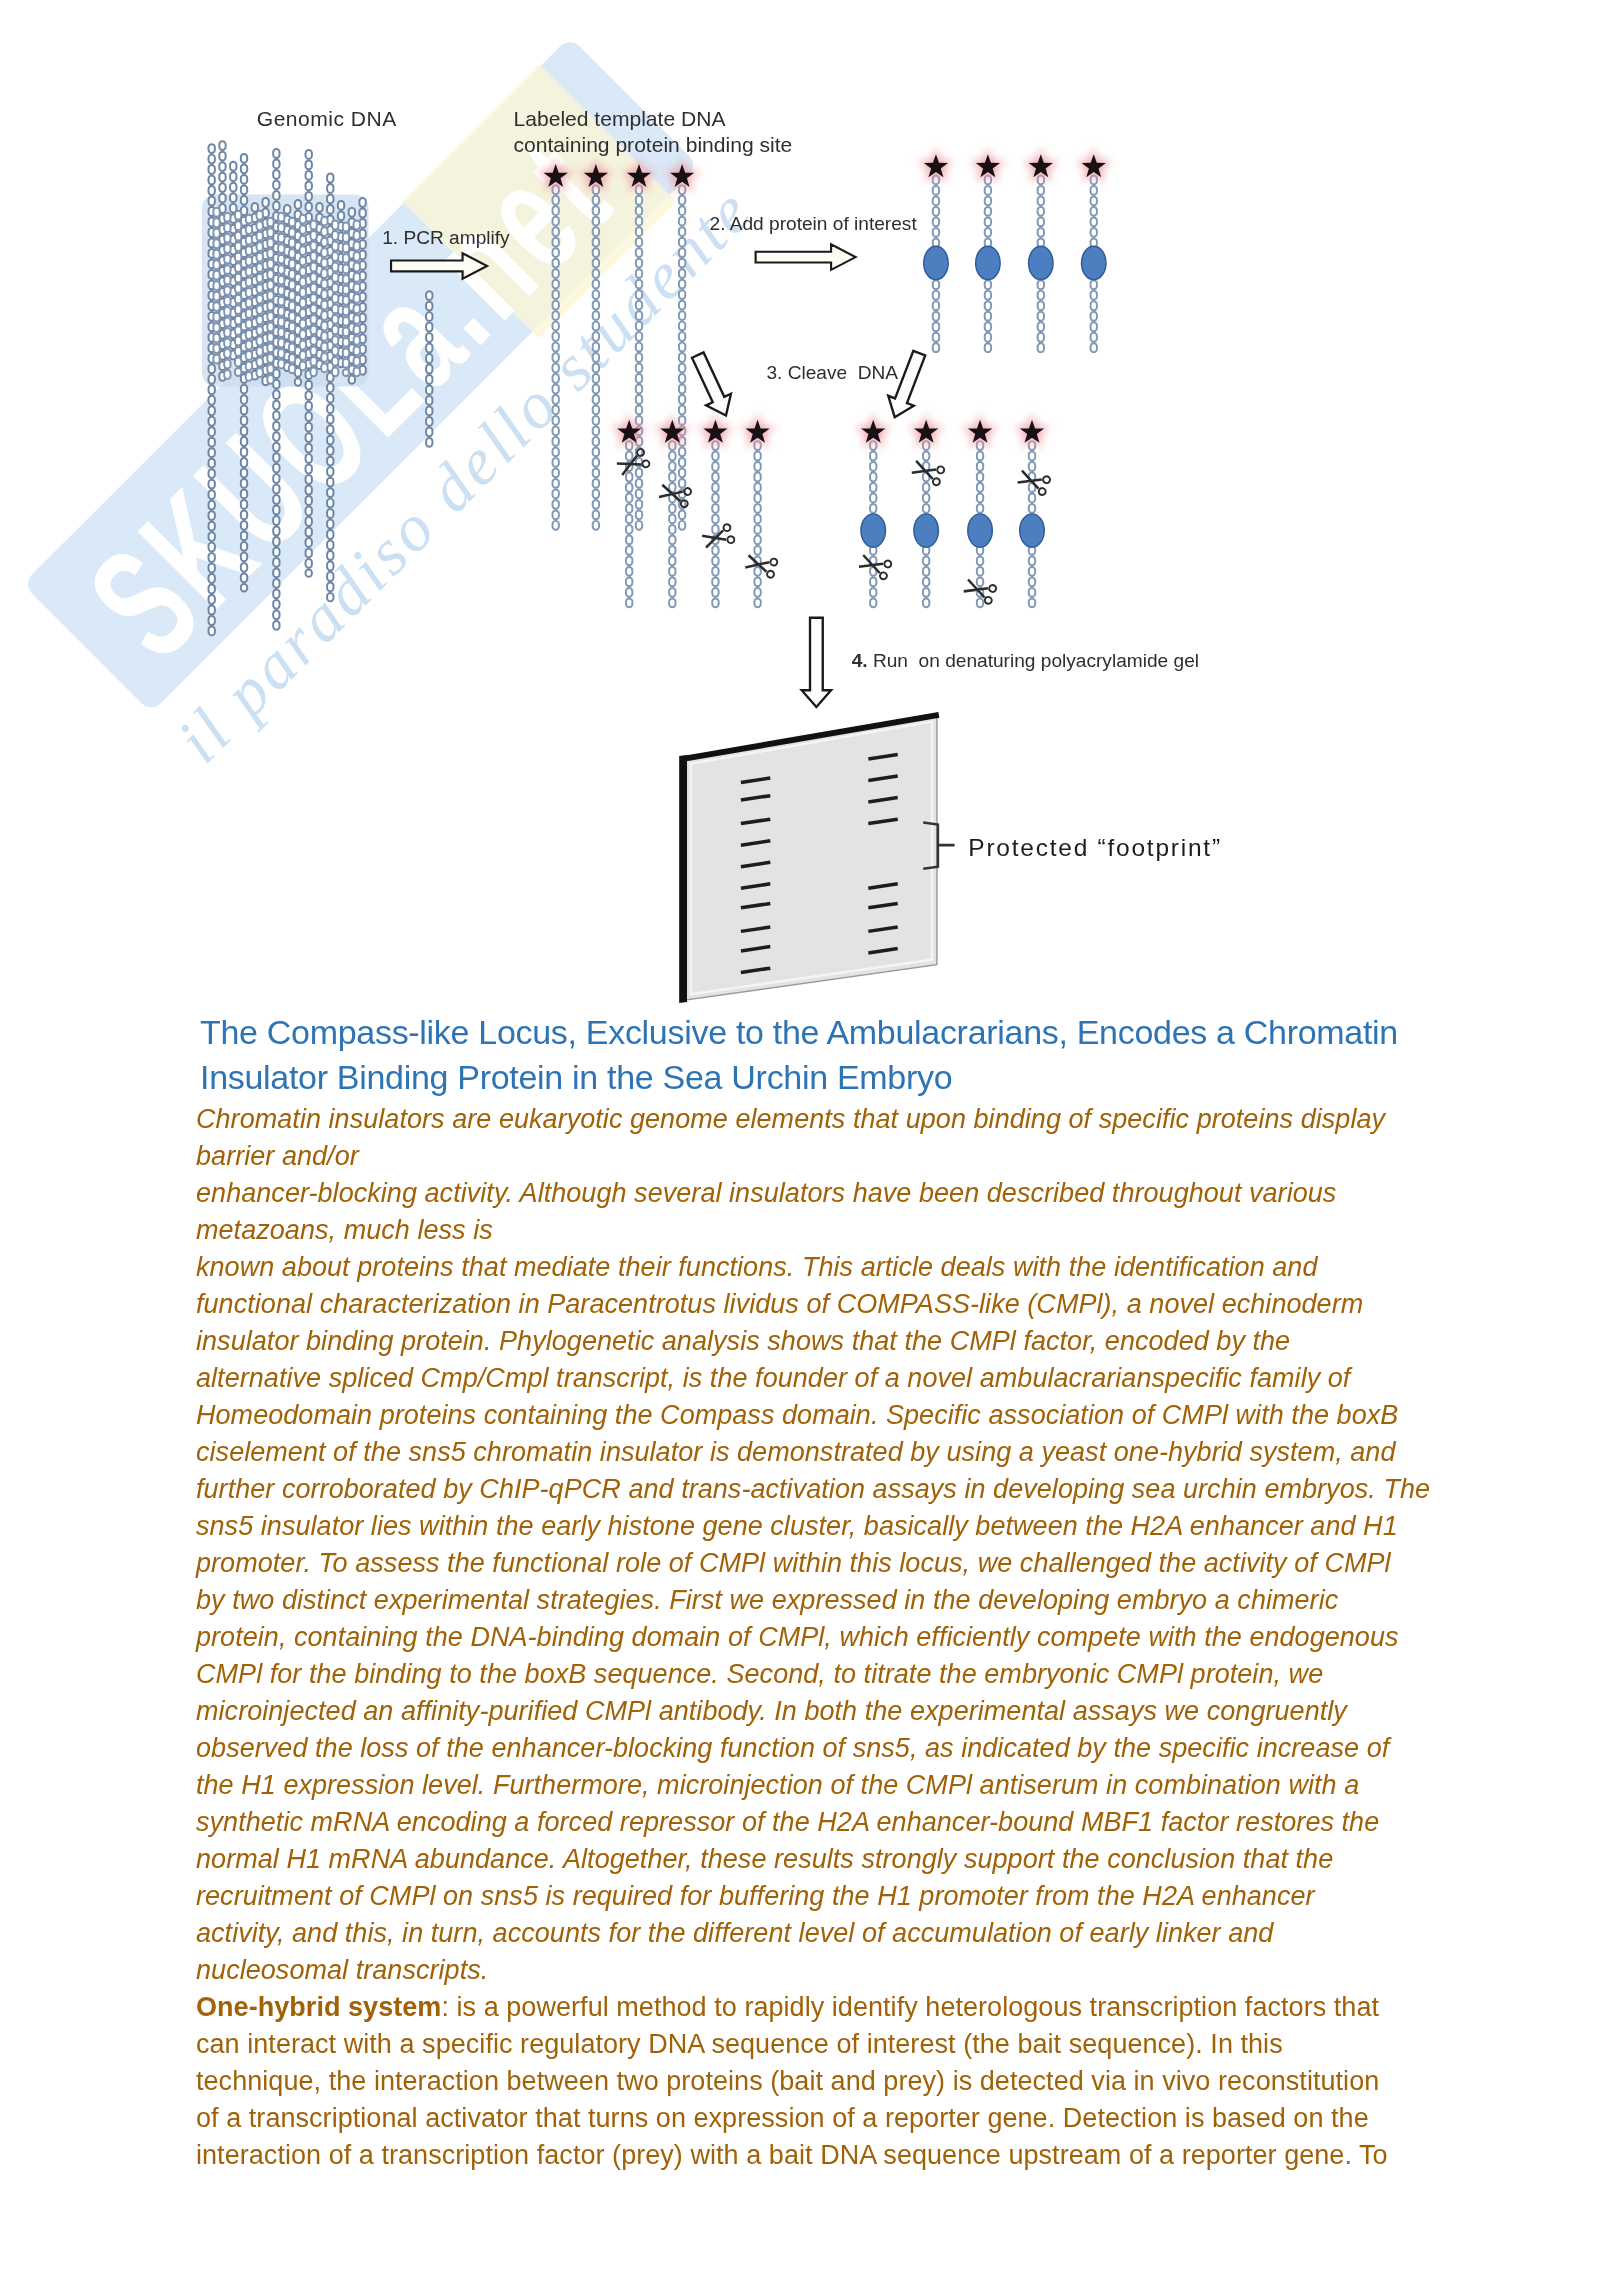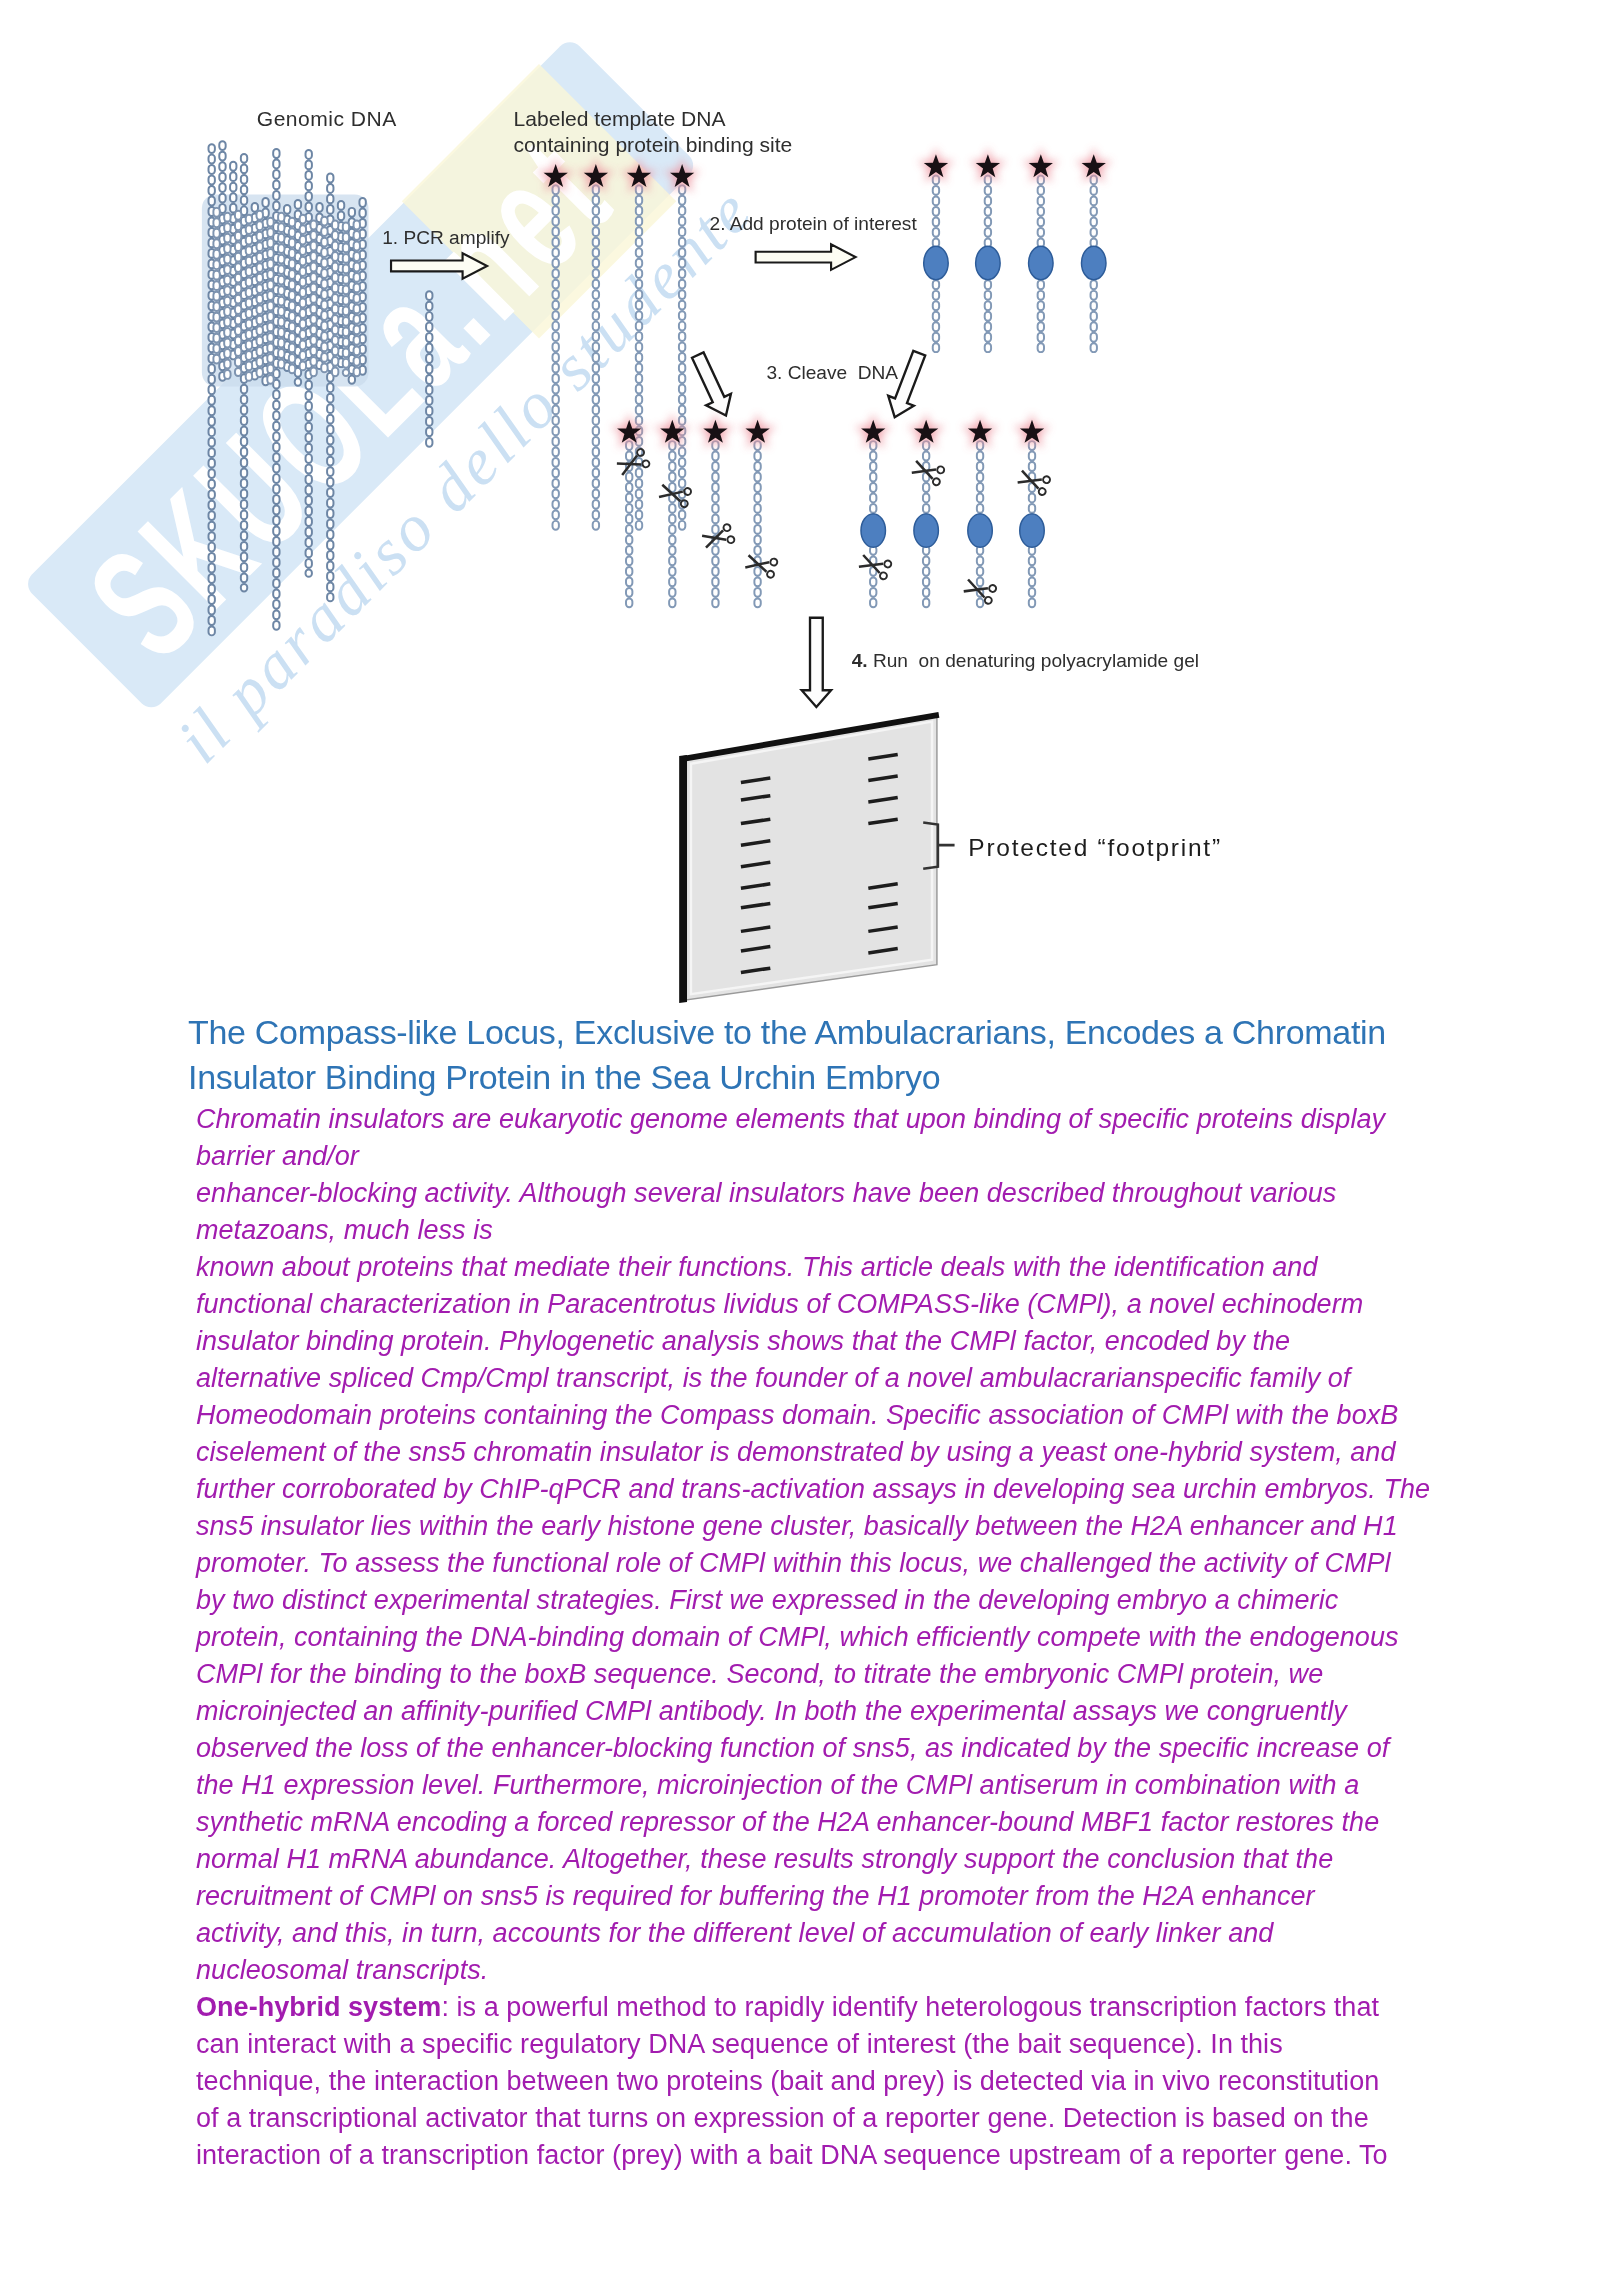--- a/index.html
+++ b/index.html
@@ -1,18 +1,18 @@
 <!DOCTYPE html>
 <html><head><meta charset="utf-8">
 <style>
 html,body{margin:0;padding:0;background:#fff;}
 body{width:1621px;height:2293px;position:relative;overflow:hidden;
  font-family:"Liberation Sans",sans-serif;}
-#hd{position:absolute;left:188px;top:1010px;color:#2e74b5;font-size:34px;line-height:45px;letter-spacing:-0.3px;}
-#bt{position:absolute;left:196px;top:1101px;color:#a21caf;font-size:27px;line-height:37px;letter-spacing:0.05px;width:1274px;}
+#hd{position:absolute;left:200px;top:1010px;color:#2e74b5;font-size:34px;line-height:45px;letter-spacing:-0.3px;}
+#bt{position:absolute;left:196px;top:1101px;color:#a16207;font-size:27px;line-height:37px;letter-spacing:0.05px;width:1274px;}
 #bt .it{font-style:italic;}
 </style></head>
 <body>
 <svg width="1621" height="2293" viewBox="0 0 1654 2339" style="position:absolute;left:0;top:0">
 <defs>
 <path id="st" d="M0.0,-13.0 L3.1,-4.2 L12.4,-4.0 L4.9,1.6 L7.6,10.5 L0.0,5.2 L-7.6,10.5 L-4.9,1.6 L-12.4,-4.0 L-3.1,-4.2 Z" fill="#181014"></path>
 <path id="sthalo" d="M0.0,-13.0 L3.1,-4.2 L12.4,-4.0 L4.9,1.6 L7.6,10.5 L0.0,5.2 L-7.6,10.5 L-4.9,1.6 L-12.4,-4.0 L-3.1,-4.2 Z" transform="scale(1.52)" fill="#ee97a2" opacity="0.85" filter="url(#bl)"></path>
 <filter id="bl" x="-60%" y="-60%" width="220%" height="220%">
         <feGaussianBlur stdDeviation="2.7"></feGaussianBlur>
       </filter>

